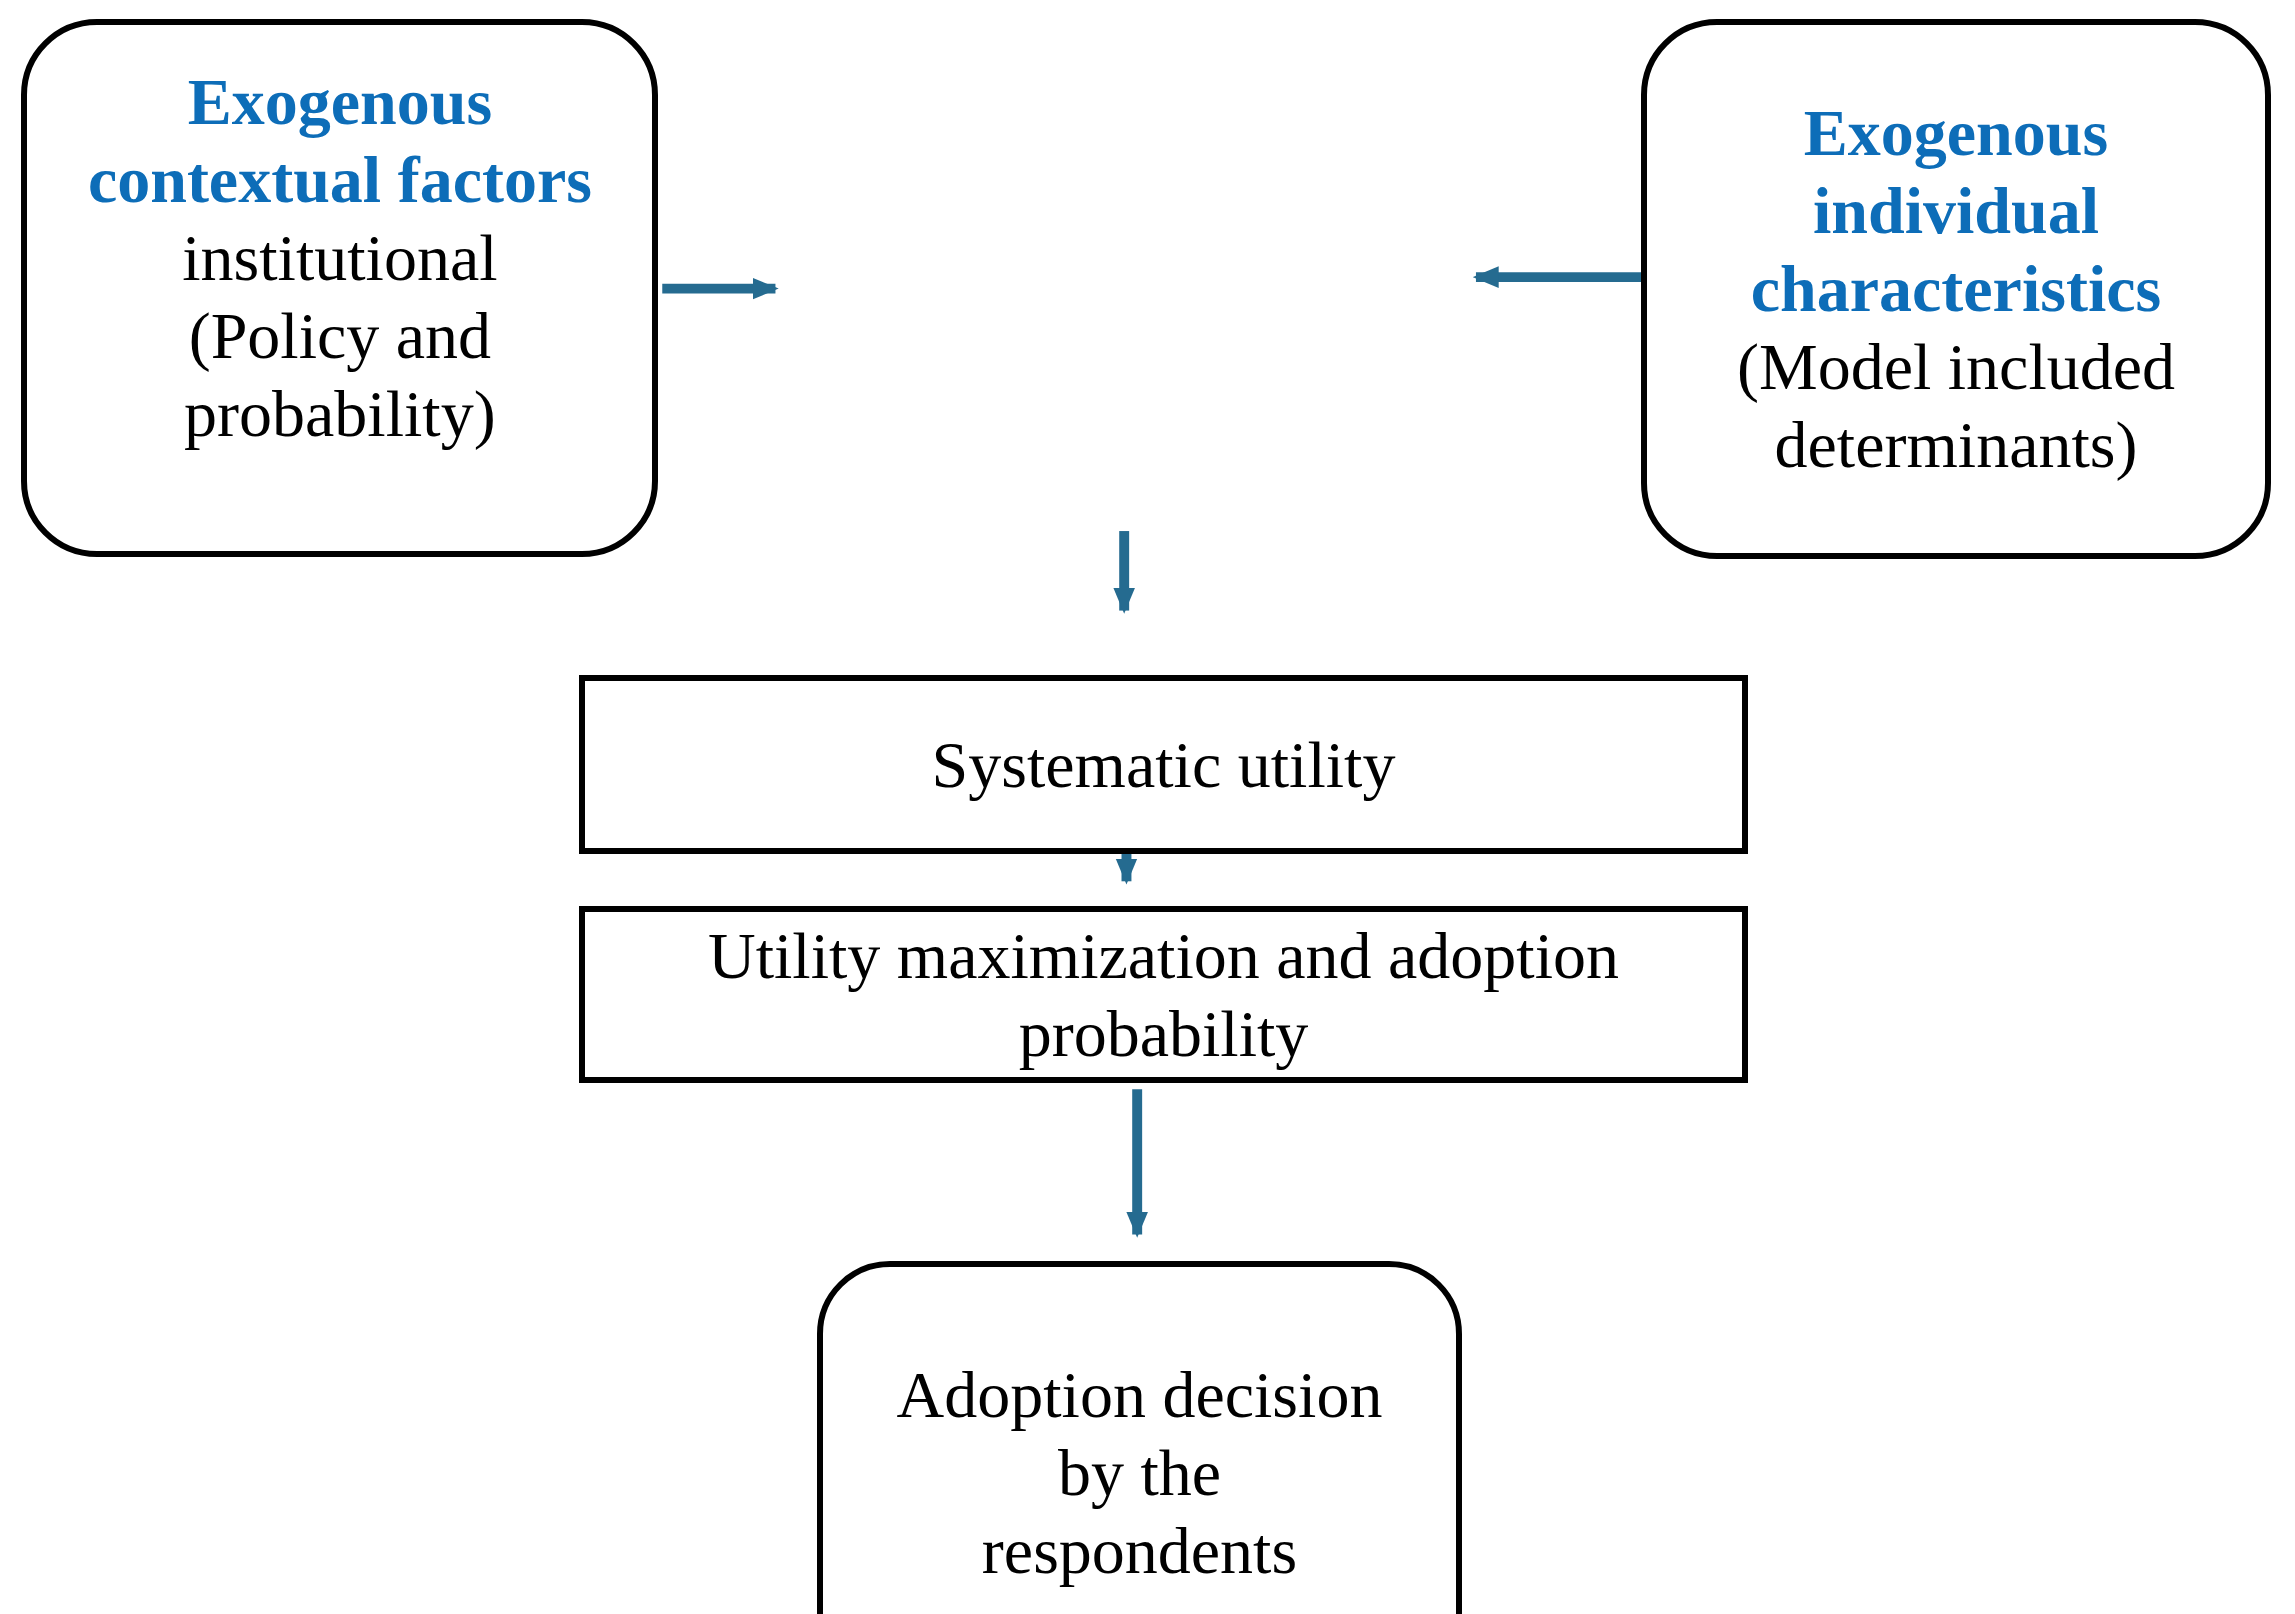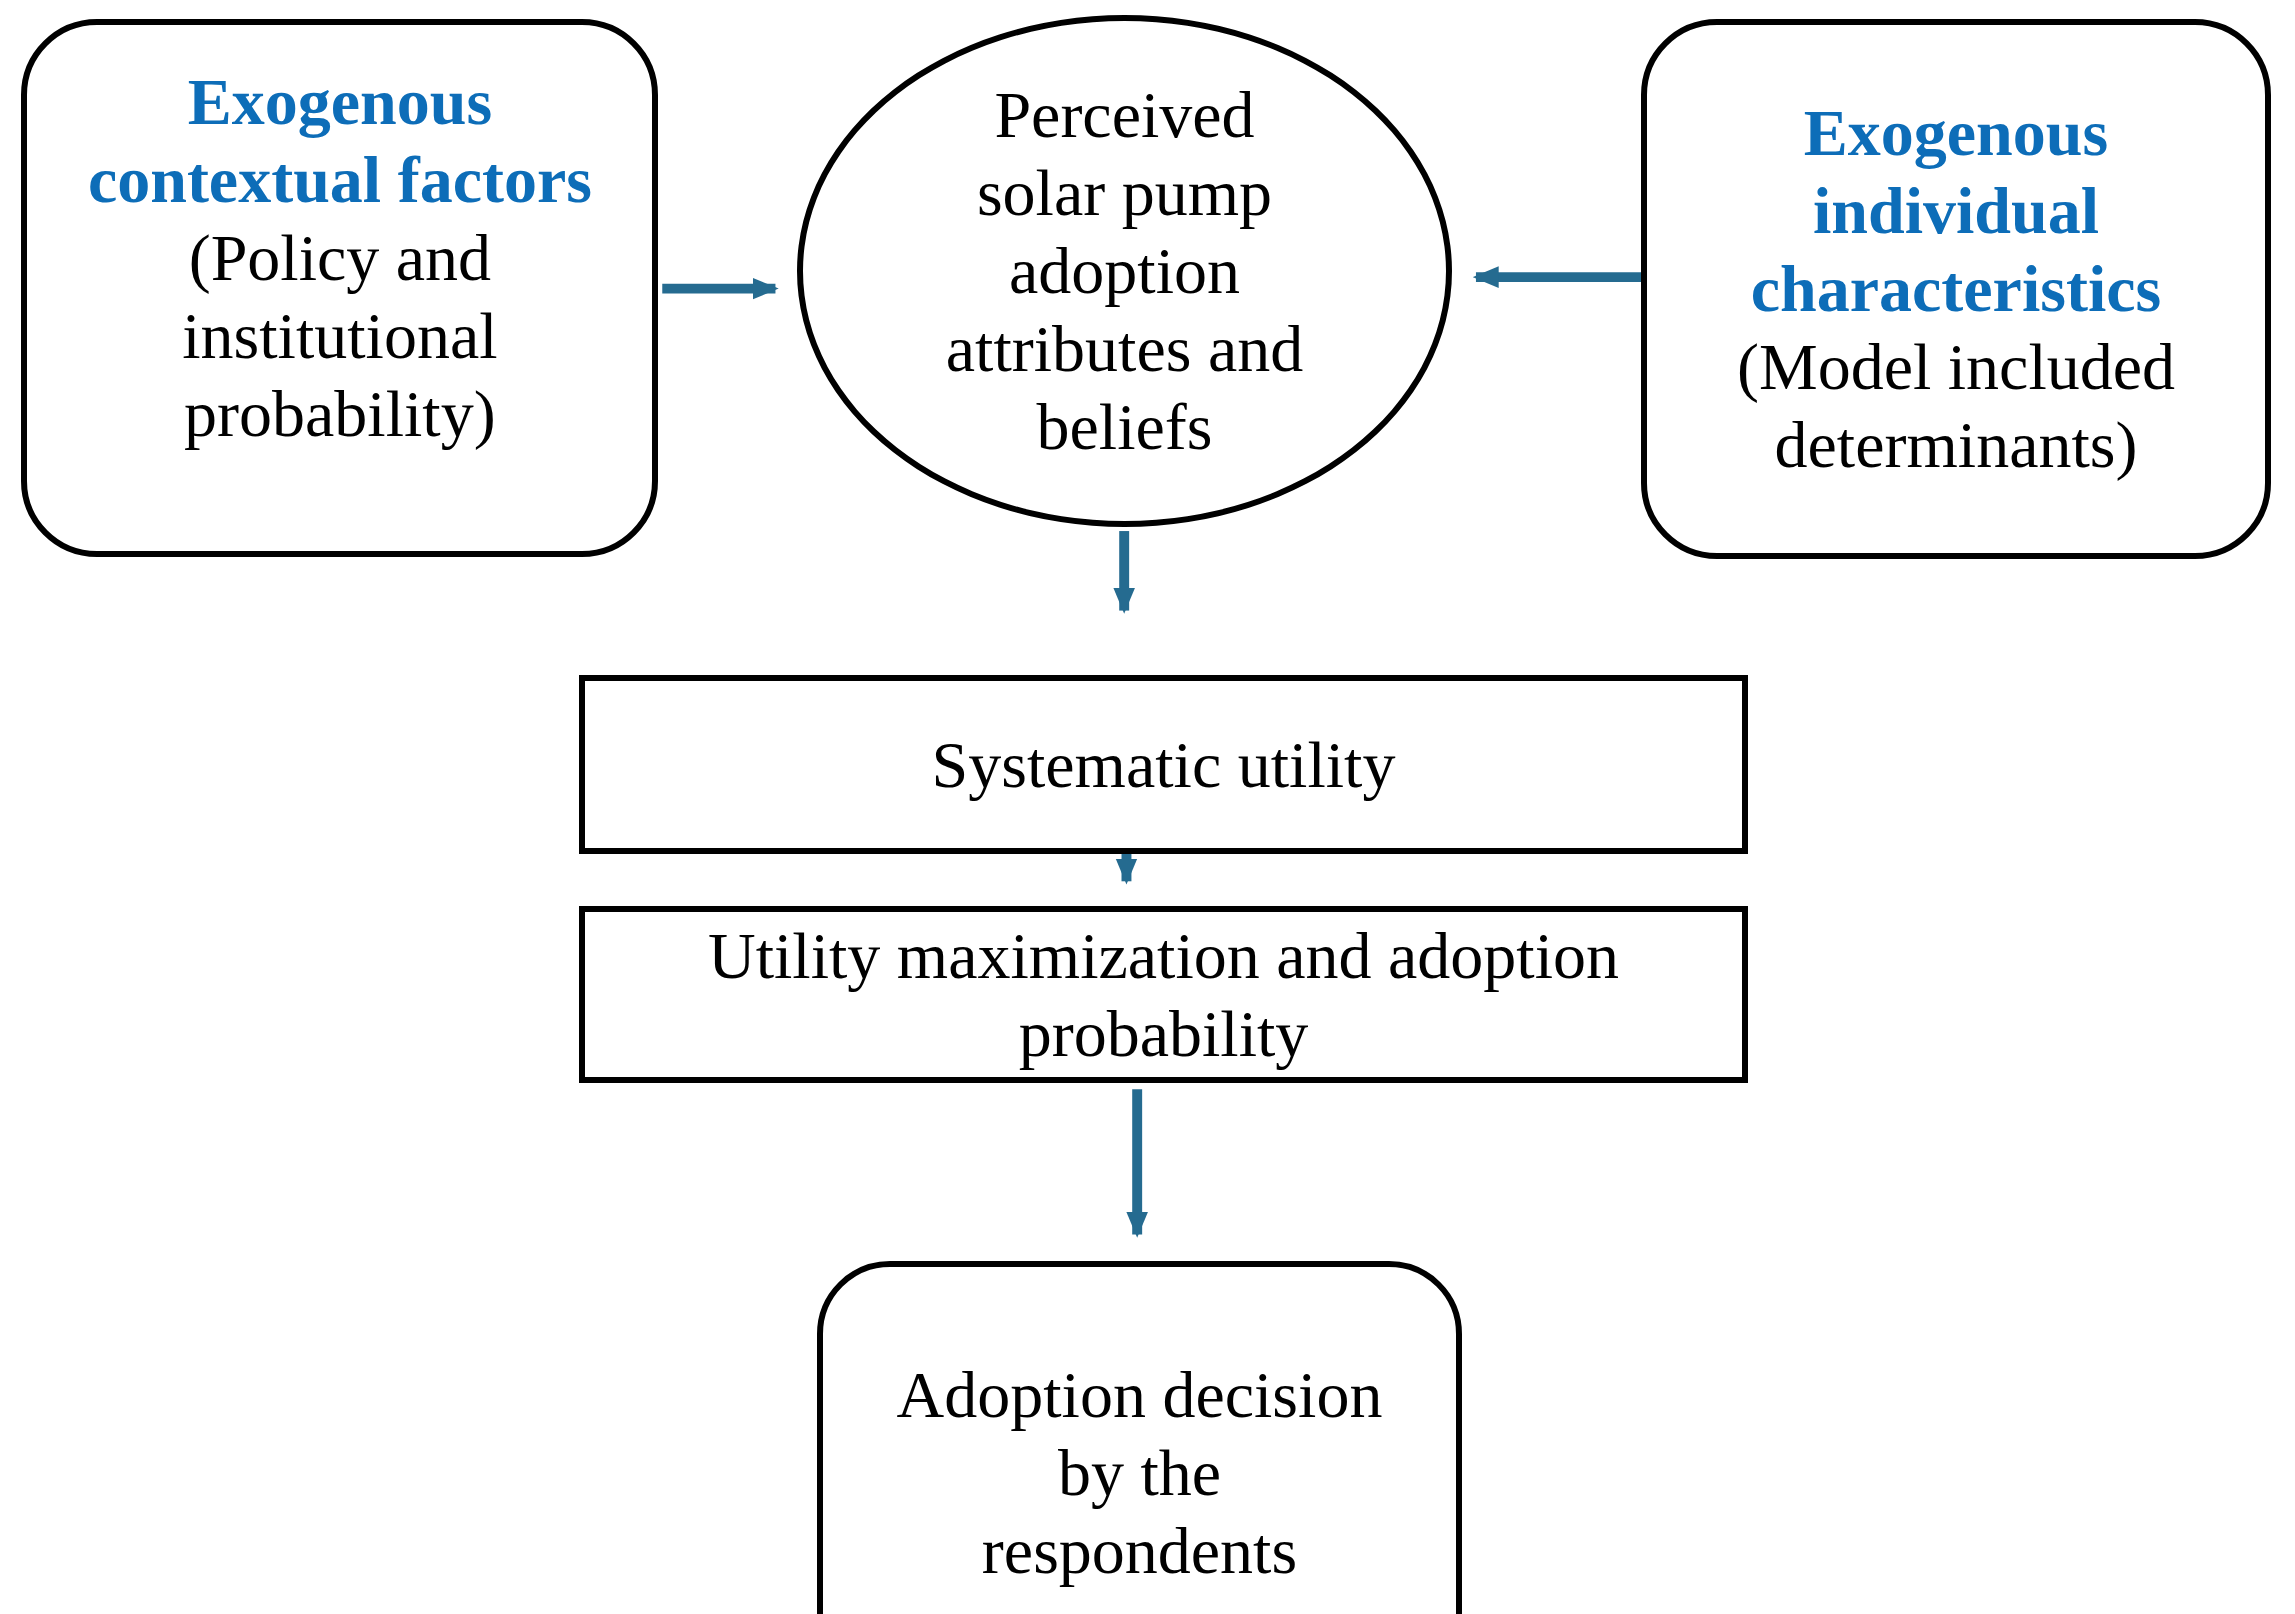--- a/index.html
+++ b/index.html
@@ -74,32 +74,25 @@
     <path class="arrow-shaft" d="M 866 377 H 1014" marker-end="url(#head)"></path>
     <path class="arrow-shaft" d="M 2148 362 H 1930" marker-end="url(#head)"></path>
     <path class="arrow-shaft" d="M 1470 694 V 798" marker-end="url(#head)"></path>
     <path class="arrow-shaft" d="M 1473 1072 V 1152" marker-end="url(#head)"></path>
     <path class="arrow-shaft" d="M 1487 1424 V 1614" marker-end="url(#head)"></path>
   </svg>
 
   <div class="node rounded" id="left-box">
     <div class="txt blue">Exogenous</div>
     <div class="txt blue">contextual factors</div>
+    <div class="txt">institutional</div>
     <div class="txt">(Policy and</div>
-    <div class="txt">institutional</div>
     <div class="txt">probability)</div>
   </div>
 
-  <div class="node center" id="ellipse">
-    <div class="txt">Perceived</div>
-    <div class="txt">solar pump</div>
-    <div class="txt">adoption</div>
-    <div class="txt">attributes and</div>
-    <div class="txt">beliefs</div>
-  </div>
 
   <div class="node rounded center" id="right-box">
     <div class="txt blue">Exogenous</div>
     <div class="txt blue">individual</div>
     <div class="txt blue">characteristics</div>
     <div class="txt">(Model included</div>
     <div class="txt">determinants)</div>
   </div>
 
   <div class="node center" id="sys-box">

